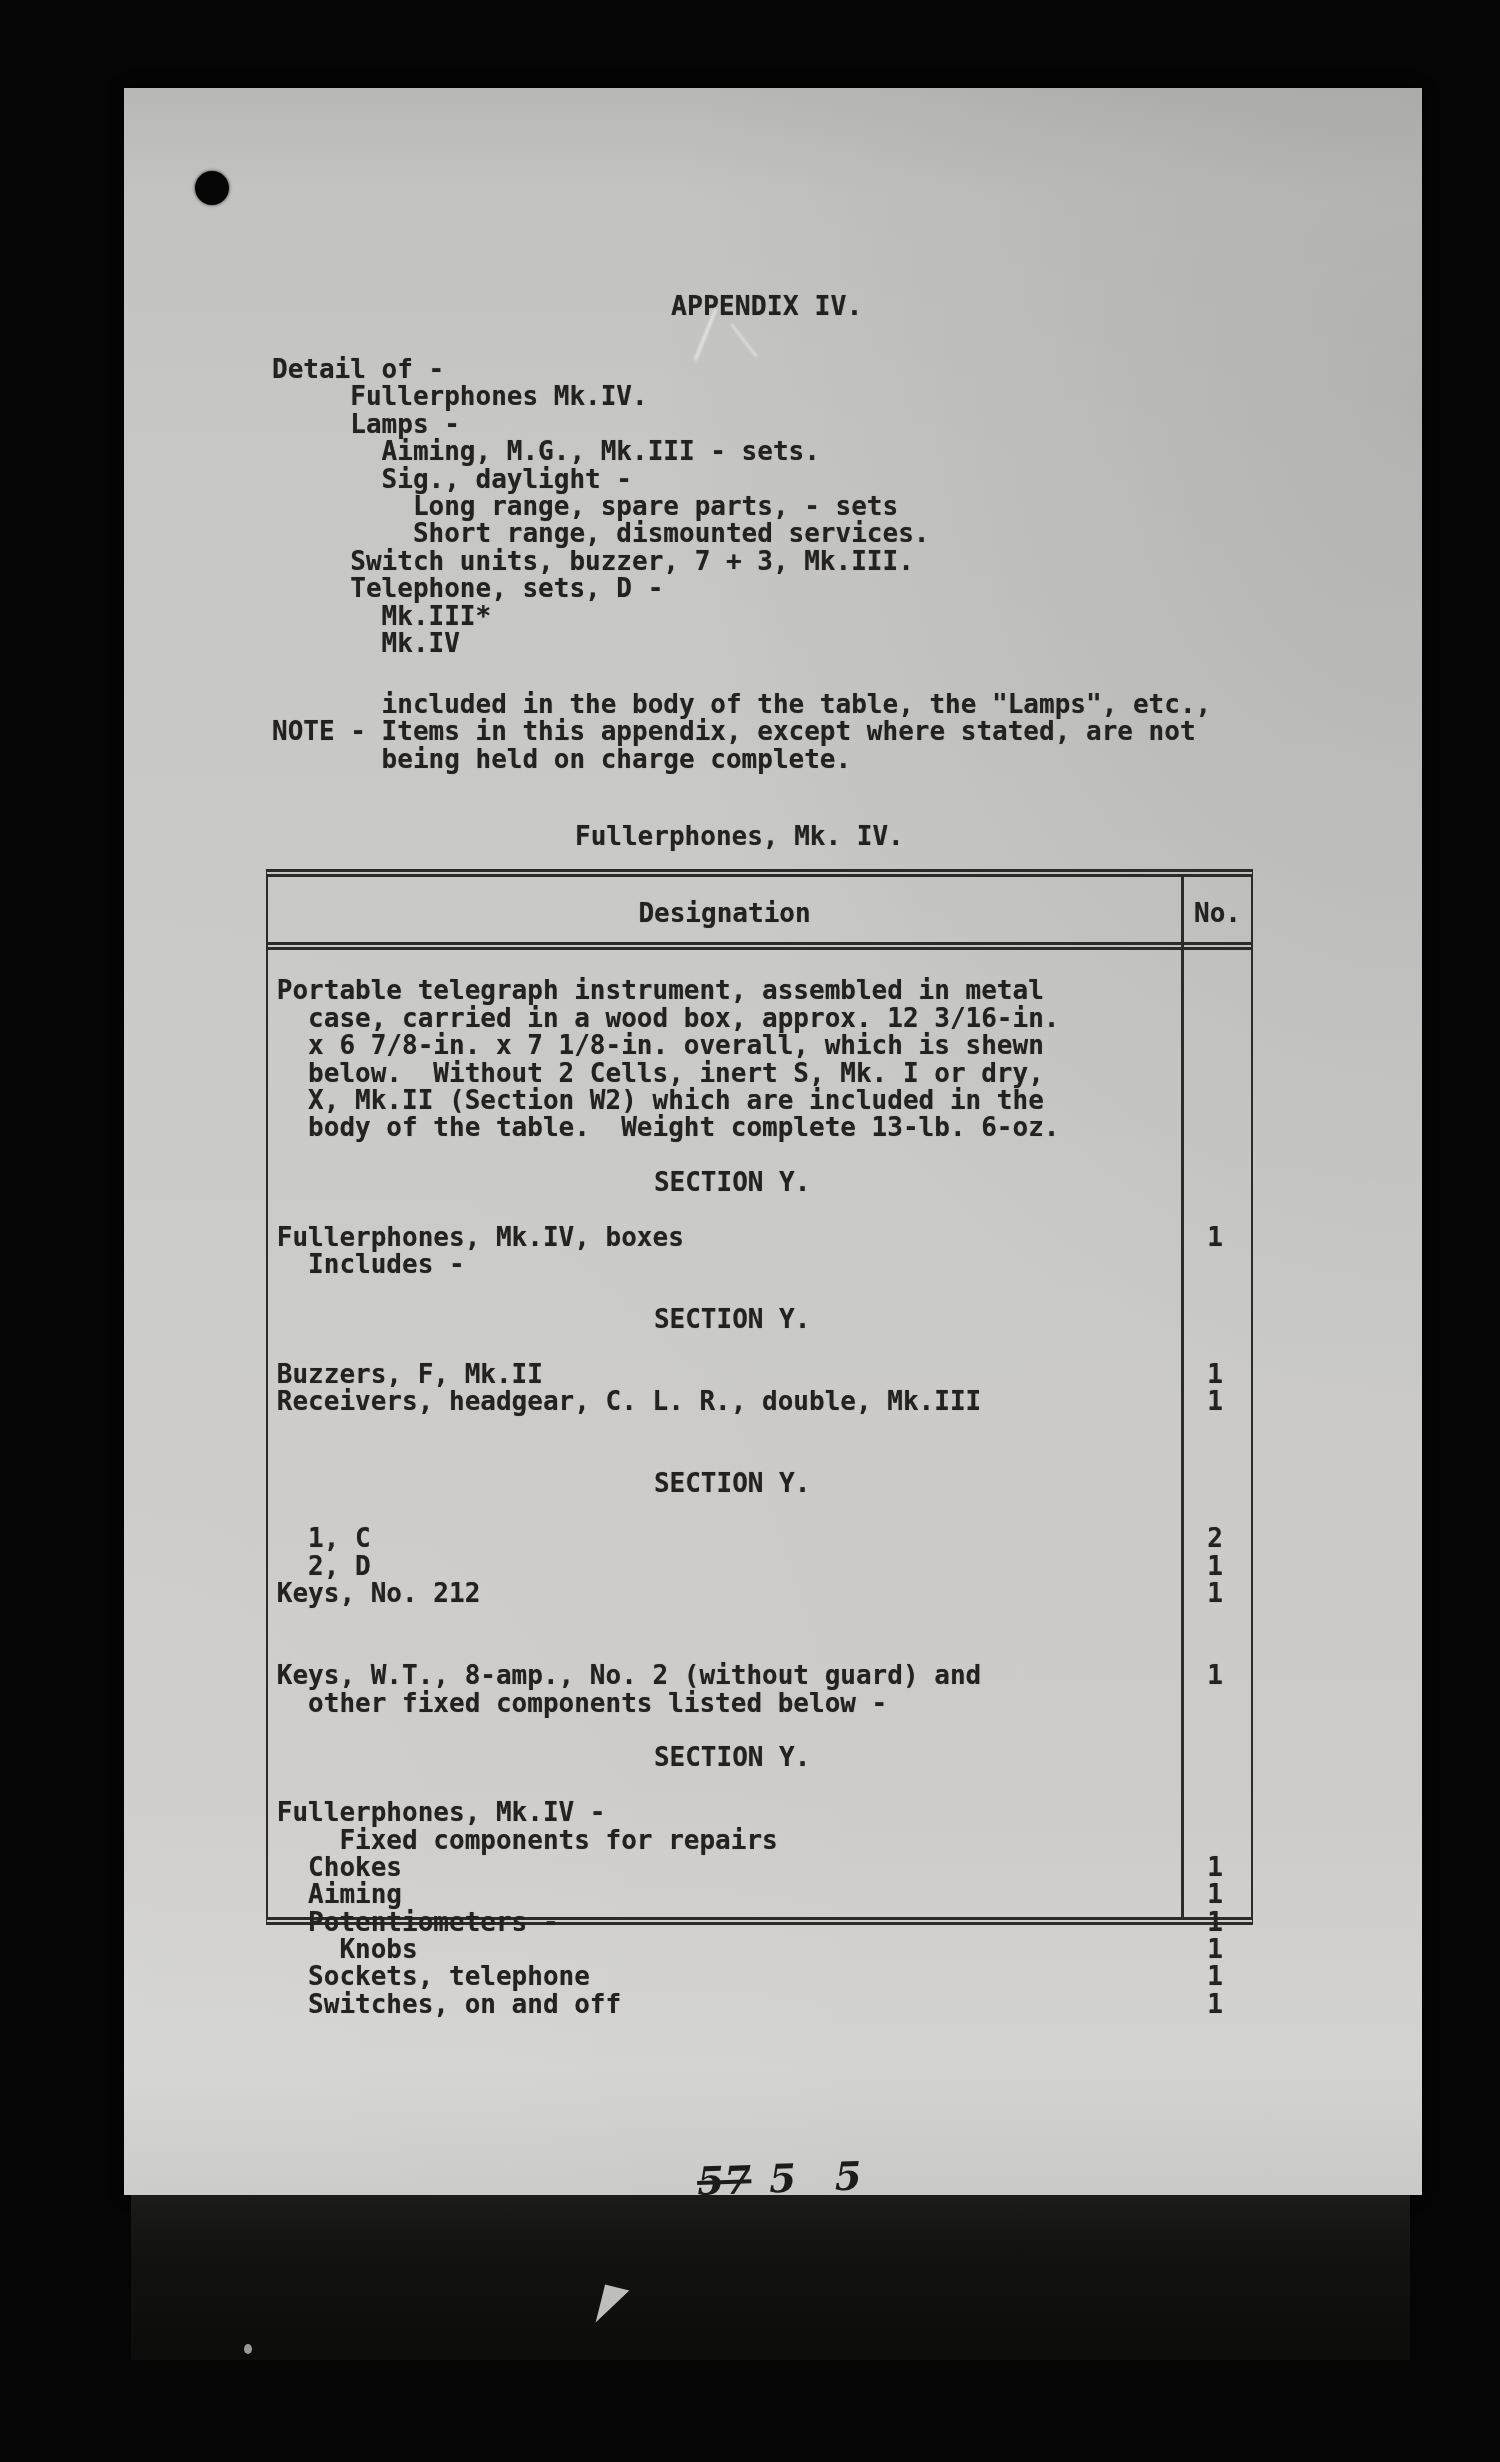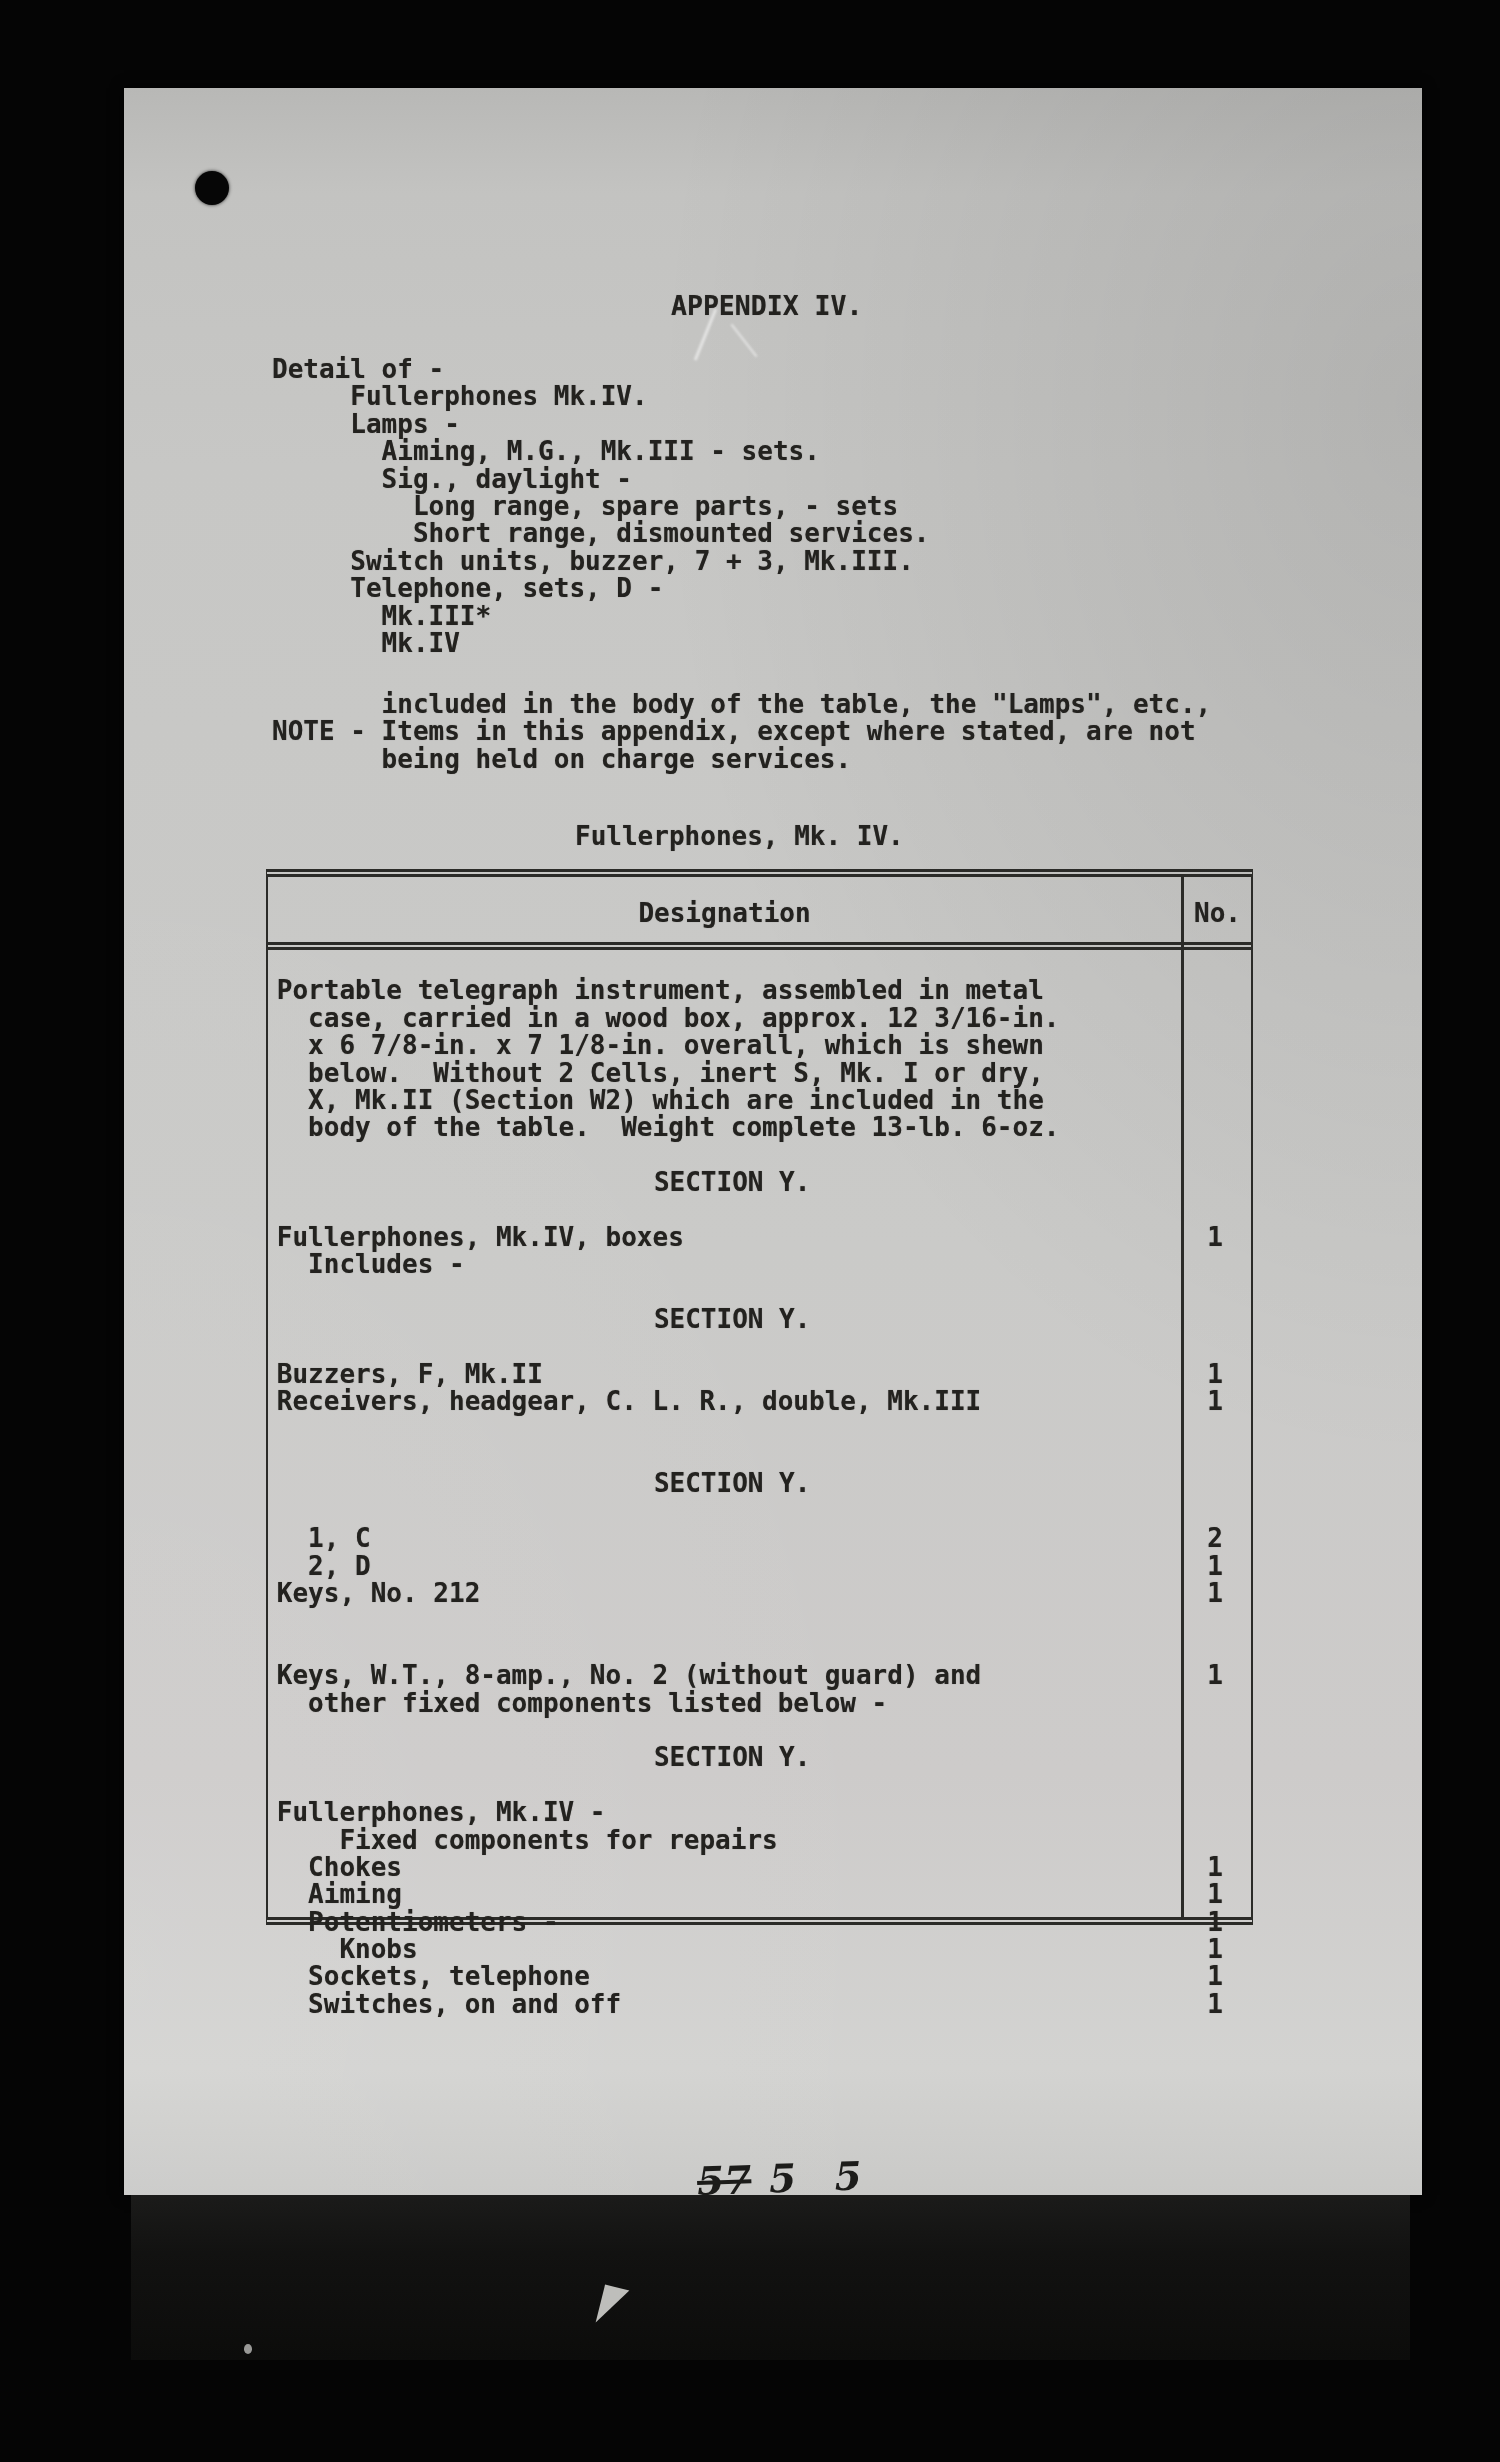--- a/index.html
+++ b/index.html
@@ -62,21 +62,21 @@
     <div class="scratch s1"></div>
     <div class="scratch s2"></div>
   </div>
 
   <div class="hole"></div>
 
   <div class="typed title">APPENDIX IV.</div>
 
   <div class="typed block detail"><div>Detail of -</div><div>     Fullerphones Mk.IV.</div><div>     Lamps -</div><div>       Aiming, M.G., Mk.III - sets.</div><div>       Sig., daylight -</div><div>         Long range, spare parts, - sets</div><div>         Short range, dismounted services.</div><div>     Switch units, buzzer, 7 + 3, Mk.III.</div><div>     Telephone, sets, D -</div><div>       Mk.III*</div><div>       Mk.IV</div></div>
 
-  <div class="typed block note"><div>       included in the body of the table, the "Lamps", etc.,</div><div>NOTE - Items in this appendix, except where stated, are not</div><div>       being held on charge services.</div></div>
+  <div class="typed block note"><div>       included in the body of the table, the "Lamps", etc.,</div><div>NOTE - Items in this appendix, except where stated, are not</div><div>       being held on charge complete.</div></div>
 
   <div class="typed caption">Fullerphones, Mk. IV.</div>
 
   <div class="dtable">
     <div class="vline"></div>
     <div class="thead">
       <div class="typed th-desig">Designation</div>
       <div class="typed th-no">No.</div>
     </div>
     <div class="tbody">

